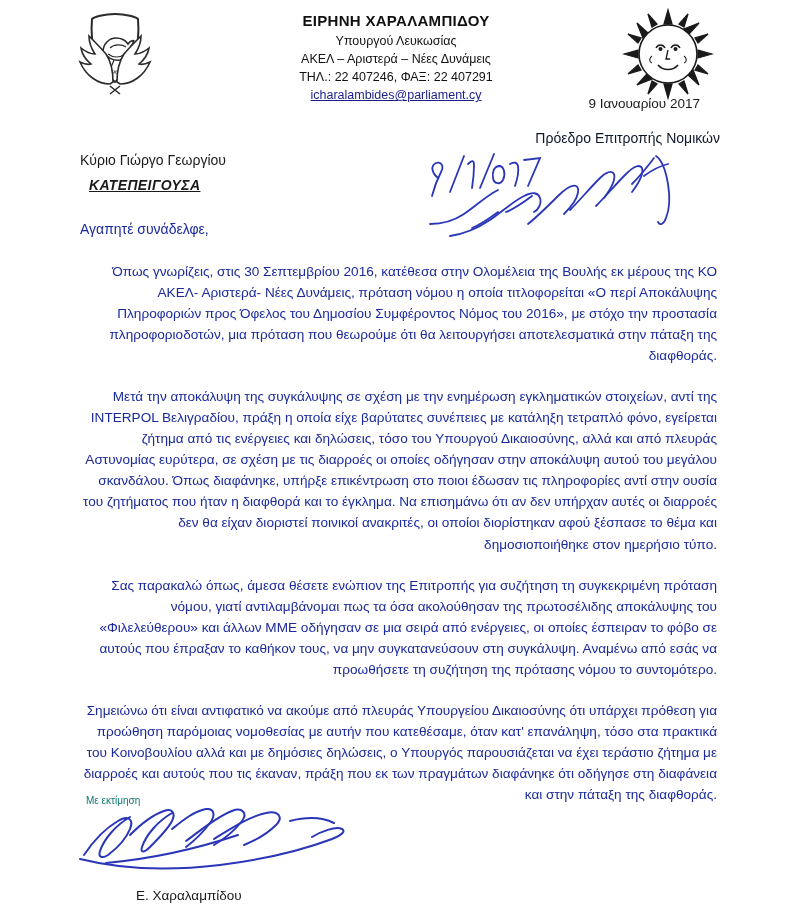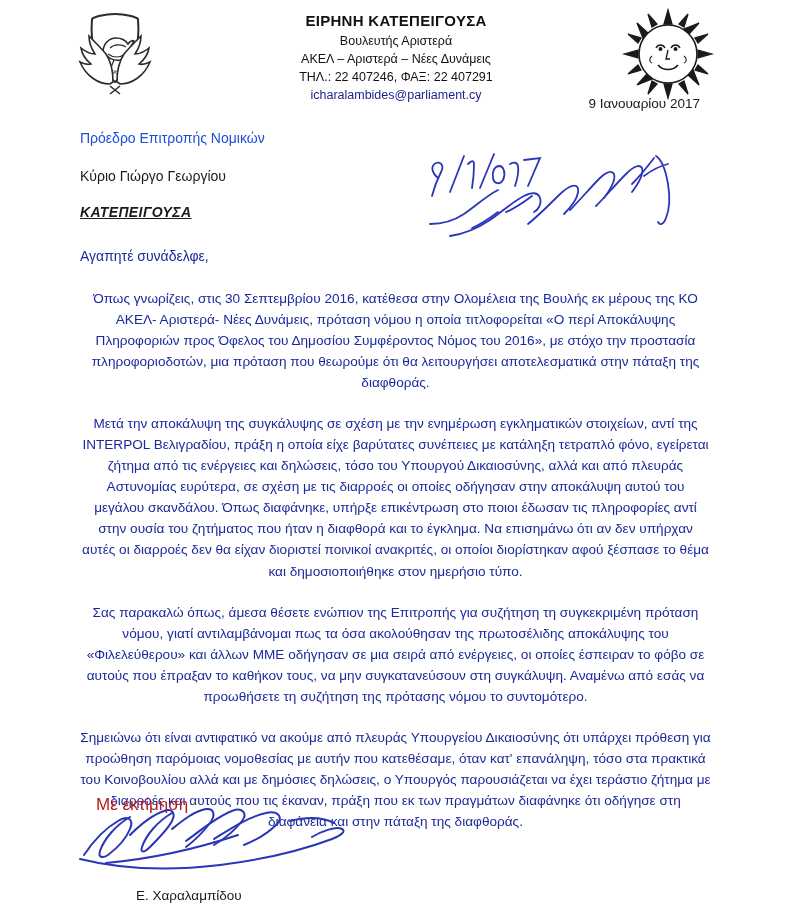--- a/index.html
+++ b/index.html
@@ -58,20 +58,21 @@
   }
   .header-center .role,
   .header-center .party,
   .header-center .phone {
     font-size: 12.5px;
     color: #111;
   }
   .header-center .email {
     font-size: 12.5px;
     color: #1b1f8a;
+    text-decoration: underline;
   }
 
   .date-line {
     position: absolute;
     right: 92px;
     top: 96px;
     font-size: 13.5px;
     color: #1a1a1a;
   }
 
@@ -79,61 +80,62 @@
   .body-wrap {
     position: absolute;
     left: 80px;
     top: 128px;
     width: 640px;
     font-size: 13.6px;
     line-height: 1.55;
     color: #1b2a9c;
   }
   .addressee {
-    color: #1d4ed8;
-    font-size: 14px;
-    margin-bottom: 16px;
+    color: #0f172a;
+    font-size: 14px;
+    text-align: right;
   }
   .addressee2 {
     color: #1a1a1a;
     font-size: 14px;
-    margin-bottom: 15px;
+    margin-bottom: 4px;
   }
   .urgent {
     font-weight: bold;
     font-style: italic;
     text-decoration: underline;
     color: #1a1a1a;
     font-size: 14px;
     letter-spacing: .4px;
     margin-bottom: 22px;
+    margin-left: 9px;
   }
   .greeting {
     color: #1b2a9c;
     font-size: 14px;
     margin-bottom: 20px;
   }
   p.para {
-    margin: 0 9px 20px 0;
-    text-align: center;
+    margin: 0 3px 20px 0;
+    text-align: right;
     color: #1b2a9c;
   }
   p.para.tight { margin-bottom: 18px; }
 
   
   .sig-block {
     position: absolute;
     left: 80px;
     top: 795px;
     width: 400px;
   }
   .sig-greet {
-    font-size: 17px;
-    color: #b91c1c;
-    margin-left: 16px;
+    font-size: 10px;
+    color: #0f766e;
+    margin-left: 6px;
   }
   .sig-scribble {
     position: absolute;
     left: -20px;
     top: 6px;
     width: 310px;
     height: 72px;
   }
   .sig-name {
     position: absolute;
@@ -173,22 +175,22 @@
 
         <text x="45" y="66" font-size="7" text-anchor="middle" fill="#2b2b2b" font-family="Liberation Serif, serif">1960</text>
 
         <path d="M40 76 C28 76 16 68 10 54 C14 56 18 57 21 56 C16 52 12 46 11 40 C16 44 21 46 25 46 C21 40 19 34 19 28 C25 34 31 40 36 46 C40 52 43 62 43 74 Z" fill="#ffffff" stroke="#2b2b2b" stroke-width="1.6"></path>
         <path d="M50 76 C62 76 74 68 80 54 C76 56 72 57 69 56 C74 52 78 46 79 40 C74 44 69 46 65 46 C69 40 71 34 71 28 C65 34 59 40 54 46 C50 52 47 62 47 74 Z" fill="#ffffff" stroke="#2b2b2b" stroke-width="1.6"></path>
         <path d="M40 78 L50 86 M50 78 L40 86" stroke="#2b2b2b" stroke-width="1.6"></path>
       </svg>
     </div>
 
     <div class="header-center">
-      <div class="name">ΕΙΡΗΝΗ ΚΑΤΕΠΕΙΓΟΥΣΑ</div>
-      <div class="role">Βουλευτής Αριστερά</div>
+      <div class="name">ΕΙΡΗΝΗ ΧΑΡΑΛΑΜΠΙΔΟΥ</div>
+      <div class="role">Υπουργού Λευκωσίας</div>
       <div class="party">ΑΚΕΛ – Αριστερά – Νέες Δυνάμεις</div>
       <div class="phone">ΤΗΛ.: 22 407246, ΦΑΞ: 22 407291</div>
       <div class="email">icharalambides@parliament.cy</div>
     </div>
 
     <div class="sun-emblem">
       <svg viewBox="0 0 92 92" width="92" height="92">
         <g stroke="#1a1a1a" stroke-width="1.3" fill="none">
           <g>
             <path d="M46 2 L50 16 L42 16 Z" fill="#1a1a1a"></path>

